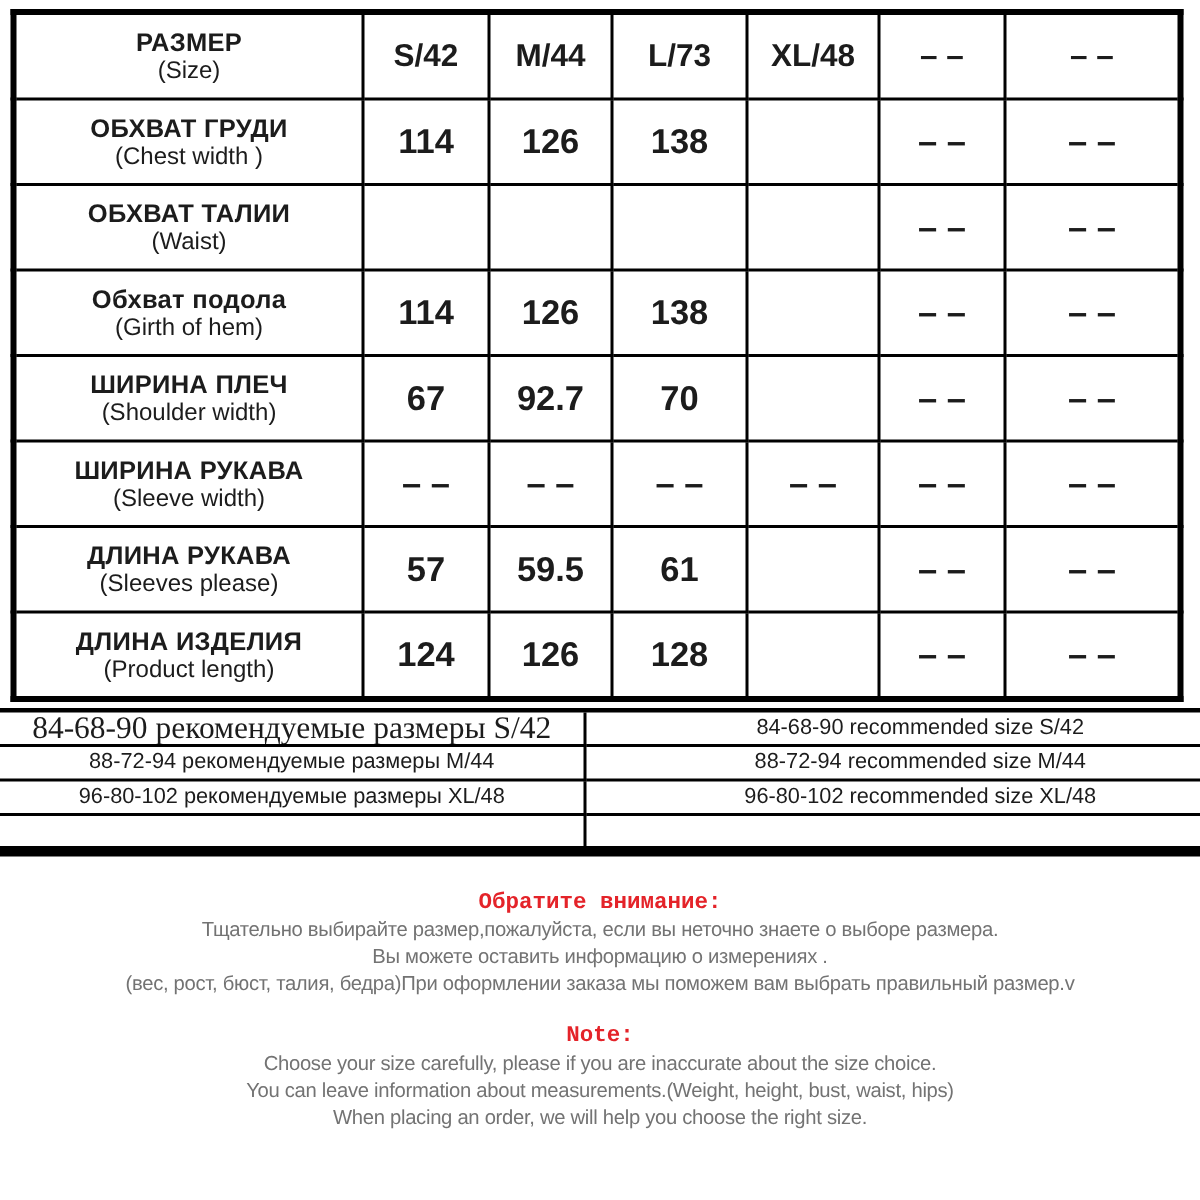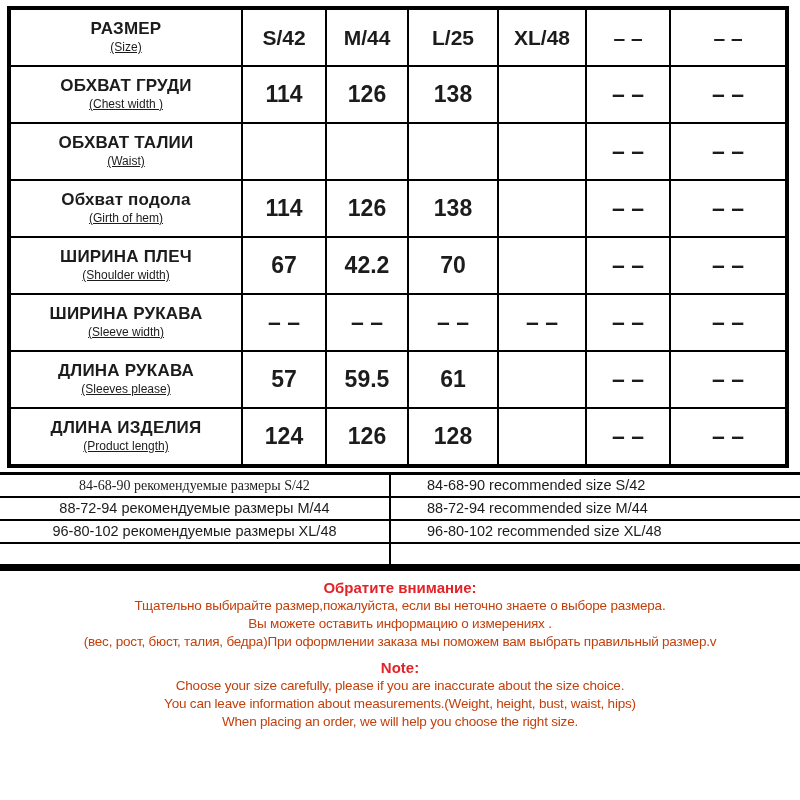--- a/index.html
+++ b/index.html
@@ -29,24 +29,23 @@
     height: 55px;
     overflow: hidden;
   }
   .size-table td.lbl .ru {
     font-size: 17px;
     font-weight: 700;
     letter-spacing: 0.2px;
     line-height: 20px;
   }
   .size-table td.lbl .en {
-    font-size: 12px;
+    font-size: 16px;
     line-height: 17px;
     font-weight: 400;
-    text-decoration: underline;
   }
   .size-table td.v {
     font-size: 23px;
     font-weight: 700;
   }
   .size-table tr:first-child td.v {
     font-size: 21px;
   }
 
   
@@ -66,47 +65,48 @@
     border-bottom: 2px solid #000;
     white-space: nowrap;
     overflow: hidden;
   }
   .rec .cell.l {
     border-right: 2px solid #000;
     text-align: center;
   }
   .rec .cell.l.serif {
     font-family: "Liberation Serif", serif;
-    font-size: 14px;
+    font-size: 21px;
   }
   .rec .cell.r {
-    text-align: left;
+    text-align: center;
     padding-left: 36px;
   }
   .rec .rrow.spacer .cell {
     height: 20px;
     border-bottom: none;
   }
 
   
   .note {
     text-align: center;
     padding-top: 5px;
   }
   .note .title {
     color: #e42329;
     font-weight: 700;
     font-size: 15px;
     line-height: 19px;
-    margin-top: 2px;
+    margin-top: 16px;
+    font-family: Liberation Mono, monospace;
   }
   .note .line {
     font-size: 13.5px;
     line-height: 18px;
-    color: #c2410c;
+    color: #737373;
     letter-spacing: -0.2px;
   }
   .note .block-en {
     margin-top: 7px;
   }
 </style>
 </head>
 <body>
 
 <table class="size-table">
@@ -120,21 +120,21 @@
     <col style="width:117px">
   </colgroup>
   <tbody>
       <tr>
         <td class="lbl">
           <div class="ru">РАЗМЕР</div>
           <div class="en">(Size)</div>
         </td>
         <td class="v">S/42</td>
         <td class="v">M/44</td>
-        <td class="v">L/25</td>
+        <td class="v">L/73</td>
         <td class="v">XL/48</td>
         <td class="v">– –</td>
         <td class="v">– –</td>
       </tr>
       <tr>
         <td class="lbl">
           <div class="ru">ОБХВАТ ГРУДИ</div>
           <div class="en">(Chest width )</div>
         </td>
         <td class="v">114</td>
@@ -167,21 +167,21 @@
         <td class="v"></td>
         <td class="v">– –</td>
         <td class="v">– –</td>
       </tr>
       <tr>
         <td class="lbl">
           <div class="ru">ШИРИНА ПЛЕЧ</div>
           <div class="en">(Shoulder width)</div>
         </td>
         <td class="v">67</td>
-        <td class="v">42.2</td>
+        <td class="v">92.7</td>
         <td class="v">70</td>
         <td class="v"></td>
         <td class="v">– –</td>
         <td class="v">– –</td>
       </tr>
       <tr>
         <td class="lbl">
           <div class="ru">ШИРИНА РУКАВА</div>
           <div class="en">(Sleeve width)</div>
         </td>

